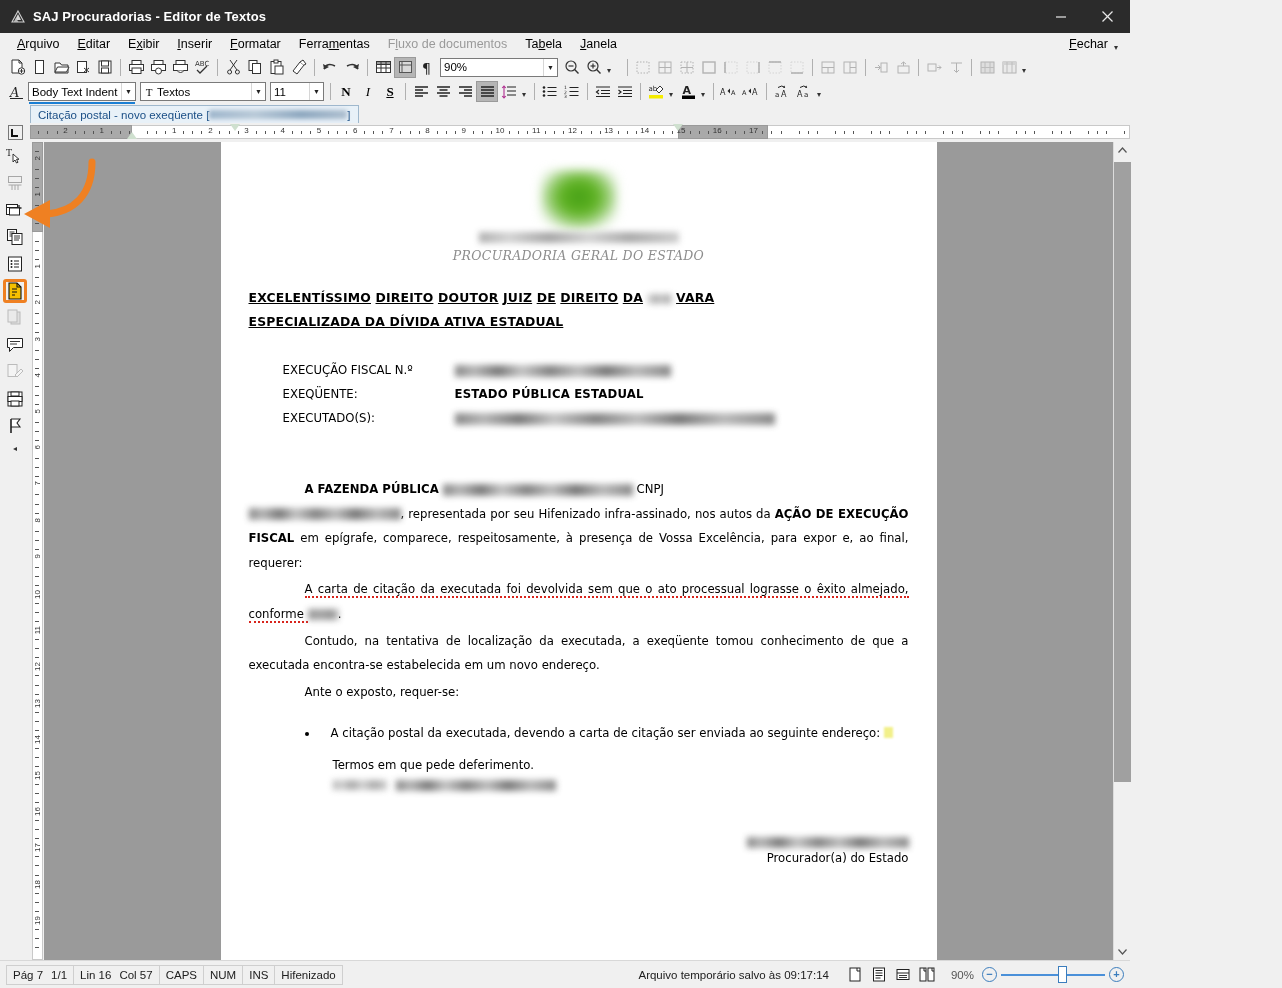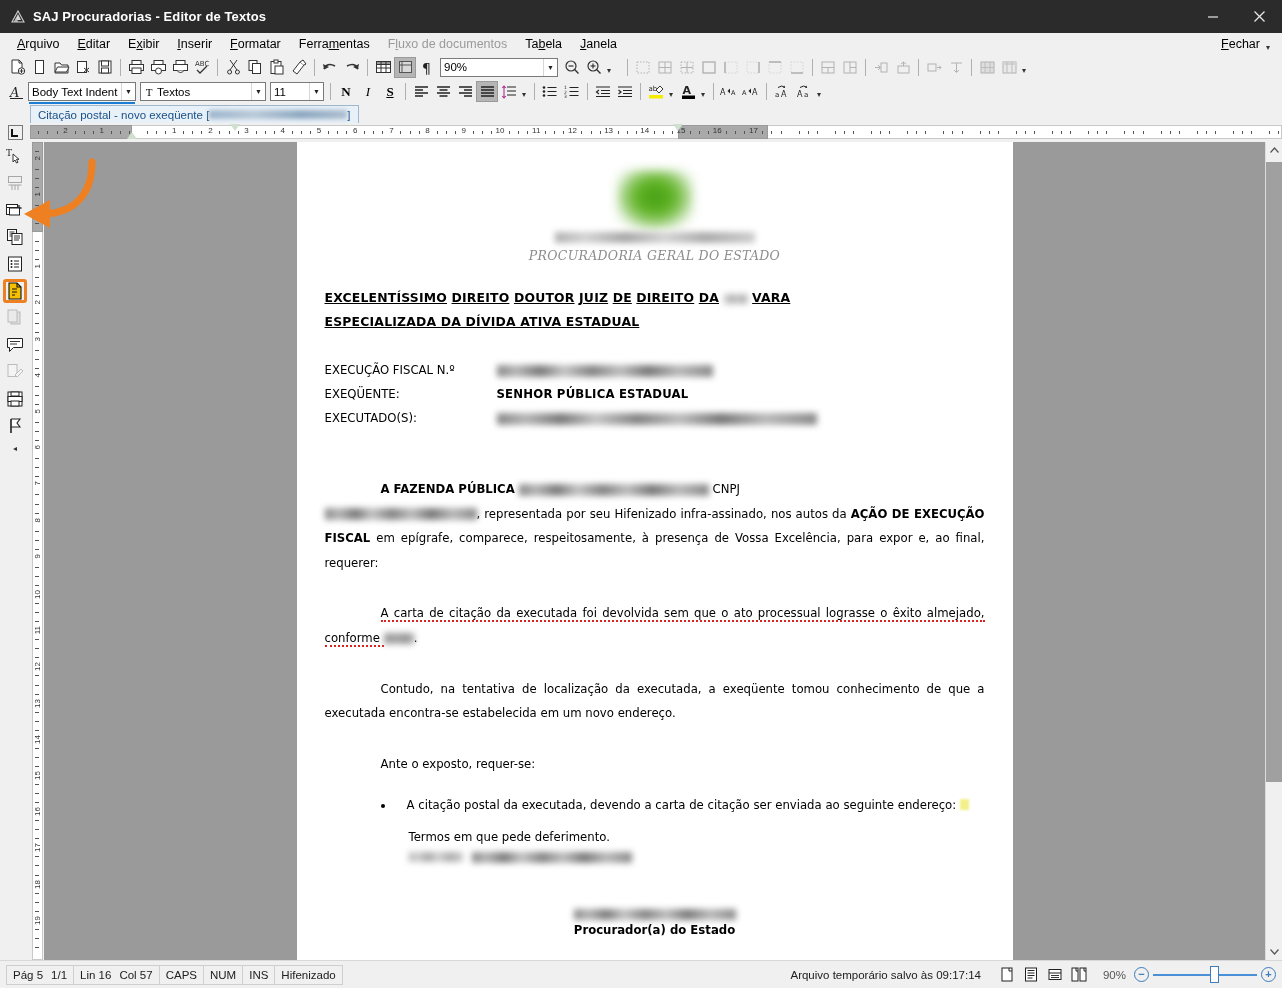--- a/index.html
+++ b/index.html
@@ -4,21 +4,21 @@
 <style>
   * { box-sizing: border-box; }
   html, body {
     margin: 0; padding: 0;
     width: 1282px; height: 988px;
     overflow: hidden;
     font-family: "Liberation Sans", sans-serif;
     background: #f0f0f0;
   }
   #app {
-    width: 1282px; height: 988px;
+    width: 1130px; height: 988px;
     display: flex; flex-direction: column;
     position: relative;
     background: #84cc16;
   }
 
   
   .titlebar {
     height: 33px;
     background: #2b2b2b;
     display: flex;
@@ -342,24 +342,24 @@
     line-height: 1.9;
     text-align: justify;
   }
   .head-para span.u { text-decoration: underline; }
   .spell {
     border-bottom: 2px dotted #d8241c;
     padding-bottom: 0px;
   }
   .kv-block { margin-top: 26px; line-height: 2.05; font-size: 11.7px; }
   .kv-row { display: flex; }
-  .kv-label { width: 172px; flex: 0 0 172px; }
+  .kv-label { width: 172px; flex: 0 0 172px; margin-left: 34px; }
   .kv-val.bold { font-weight: bold; letter-spacing: 0.2px; }
   .para {
-    margin-top: 26px;
+    margin-top: 2px;
     text-align: justify;
     line-height: 2.1;
     font-size: 11.7px;
     text-indent: 0;
   }
   .para.ind { text-indent: 56px; }
   .bullet-list {
     margin: 17px 0 0 0;
     padding-left: 70px;
     line-height: 2.1;
@@ -369,21 +369,21 @@
   .bullet-list li { padding-left: 12px; }
   .hl-yellow {
     background: #f2f08a;
     display: inline-block;
     width: 9px; height: 11px;
     vertical-align: -1px;
     filter: blur(0.8px);
   }
   .closing { margin-top: 14px; padding-left: 84px; font-size: 11.7px; }
   .dateline { margin-top: 8px; padding-left: 84px; }
-  .sig-block { margin-top: 46px; text-align: center; font-weight: bold; }
+  .sig-block { margin-top: 46px; text-align: right; }
   .sig-name { margin-bottom: 4px; }
   .sig-role { font-size: 11.7px; }
 
   
   .statusbar {
     height: 28px; flex: 0 0 28px;
     background: #f0f0f0;
     border-top: 1px solid #d8d8d8;
     display: flex; align-items: center;
     font-size: 11.5px; color: #202020;
@@ -1207,21 +1207,21 @@
             <span class="u">ESPECIALIZADA DA DÍVIDA ATIVA ESTADUAL</span>
           </div>
 
           <div class="kv-block">
             <div class="kv-row">
               <span class="kv-label">EXECUÇÃO FISCAL N.º</span>
               <span class="kv-val"><span class="blur-bar" style="width:216px;height:12px"></span></span>
             </div>
             <div class="kv-row">
               <span class="kv-label">EXEQÜENTE:</span>
-              <span class="kv-val bold">SENHOR PÚBLICA ESTADUAL</span>
+              <span class="kv-val bold">ESTADO PÚBLICA ESTADUAL</span>
             </div>
             <div class="kv-row">
               <span class="kv-label">EXECUTADO(S):</span>
               <span class="kv-val"><span class="blur-bar" style="width:320px;height:12px"></span></span>
             </div>
           </div>
 
           <div class="para" style="margin-top:46px">
             <span style="display:inline-block;width:56px"></span><b>A  FAZENDA  PÚBLICA </b><span class="blur-bar" style="width:190px;height:12px"></span><span> CNPJ </span><br>
             <span class="blur-bar" style="width:152px;height:12px"></span><span>, representada por seu Hifenizado infra-assinado, nos autos da </span><b>AÇÃO DE EXECUÇÃO FISCAL</b><span> em epígrafe, comparece, respeitosamente, à presença de Vossa Excelência, para expor e, ao final, requerer:</span>
@@ -1267,21 +1267,21 @@
       <div class="arrow bot">
         <svg width="9" height="7" viewBox="0 0 9 7">
             <path d="M0.5 1.5 L4.5 6 L8.5 1.5" fill="none" stroke="#555" stroke-width="1.2"></path>
           </svg>
       </div>
     </div>
   </div>
 
   <div class="statusbar">
     <span class="sb-cell">
-      <span>Pág 5</span>
+      <span>Pág 7</span>
       <span>1/1</span>
     </span>
     <span class="sb-cell">
       <span>Lin 16</span>
       <span>Col 57</span>
     </span>
     <span class="sb-cell">CAPS</span>
     <span class="sb-cell">NUM</span>
     <span class="sb-cell">INS</span>
     <span class="sb-cell">Hifenizado</span>

